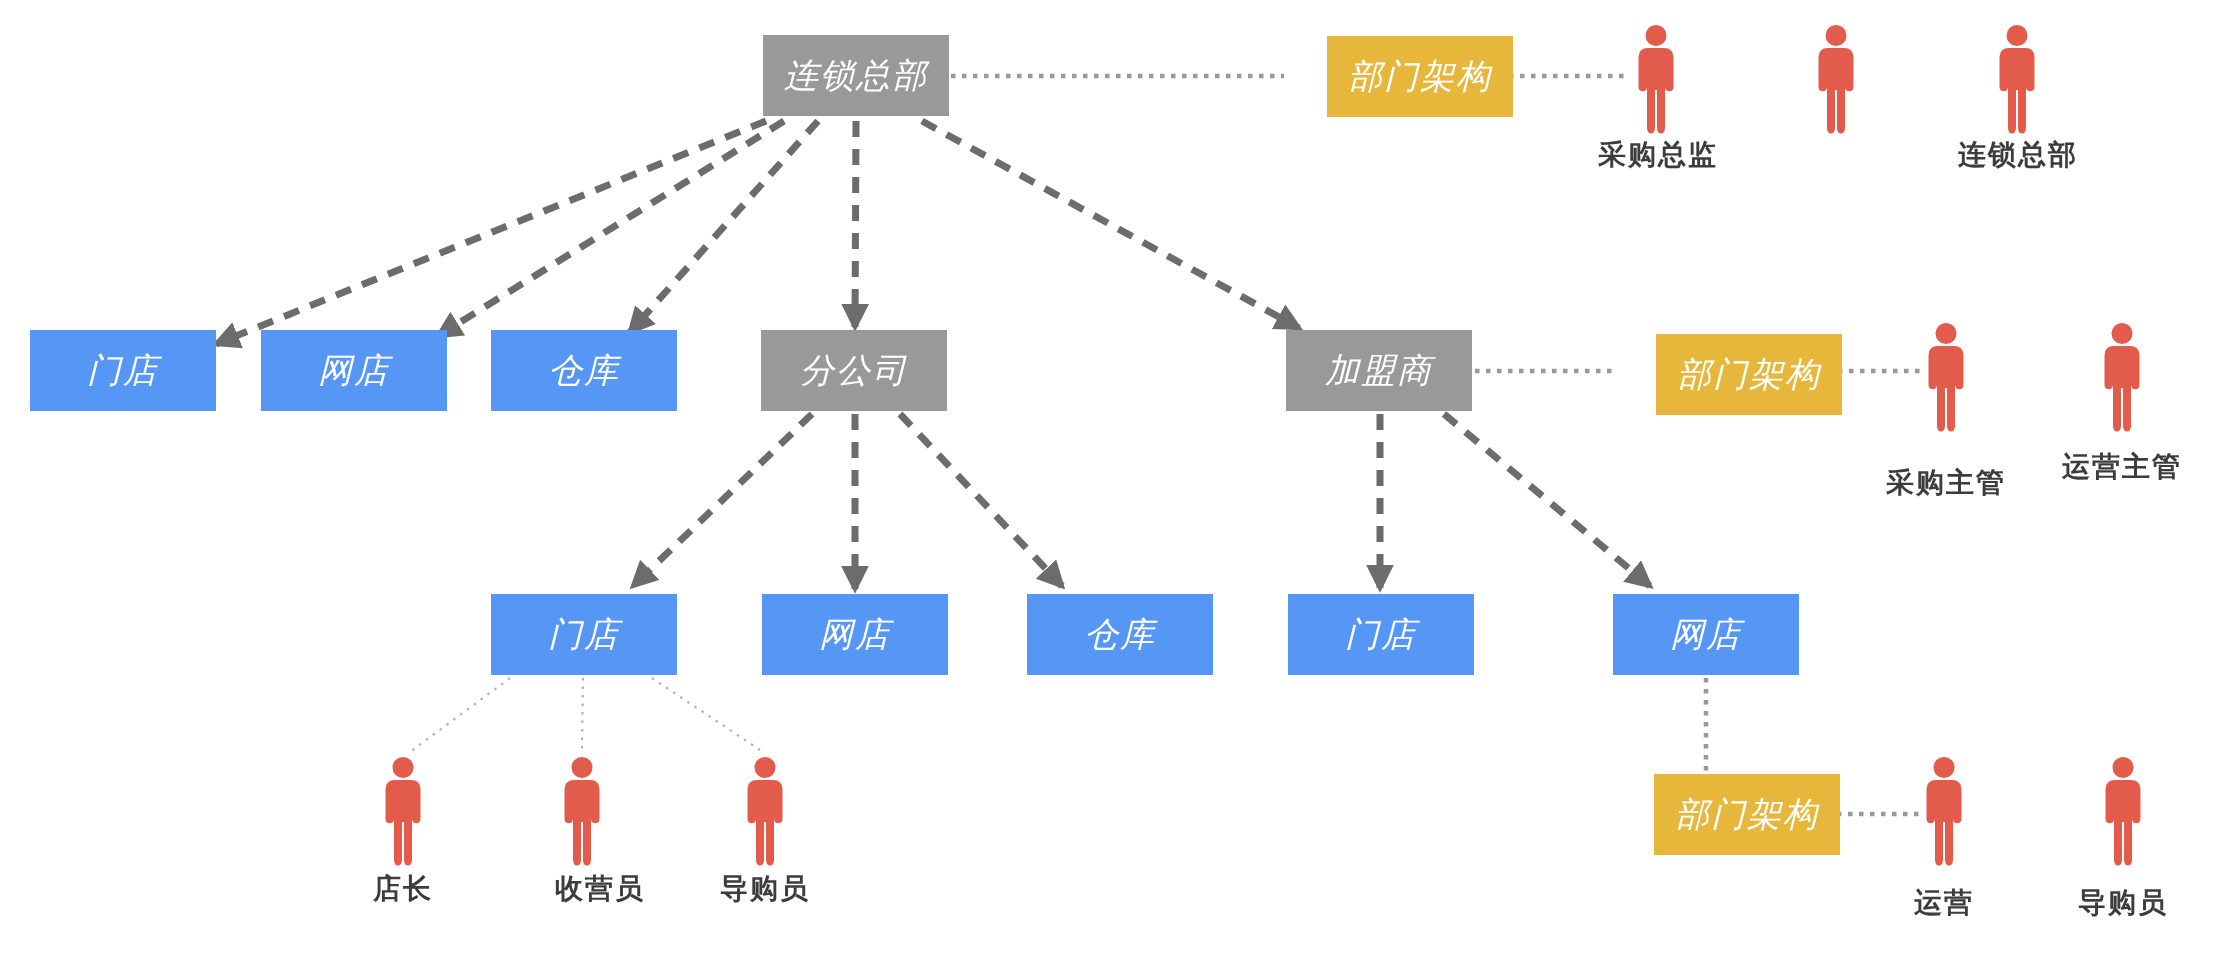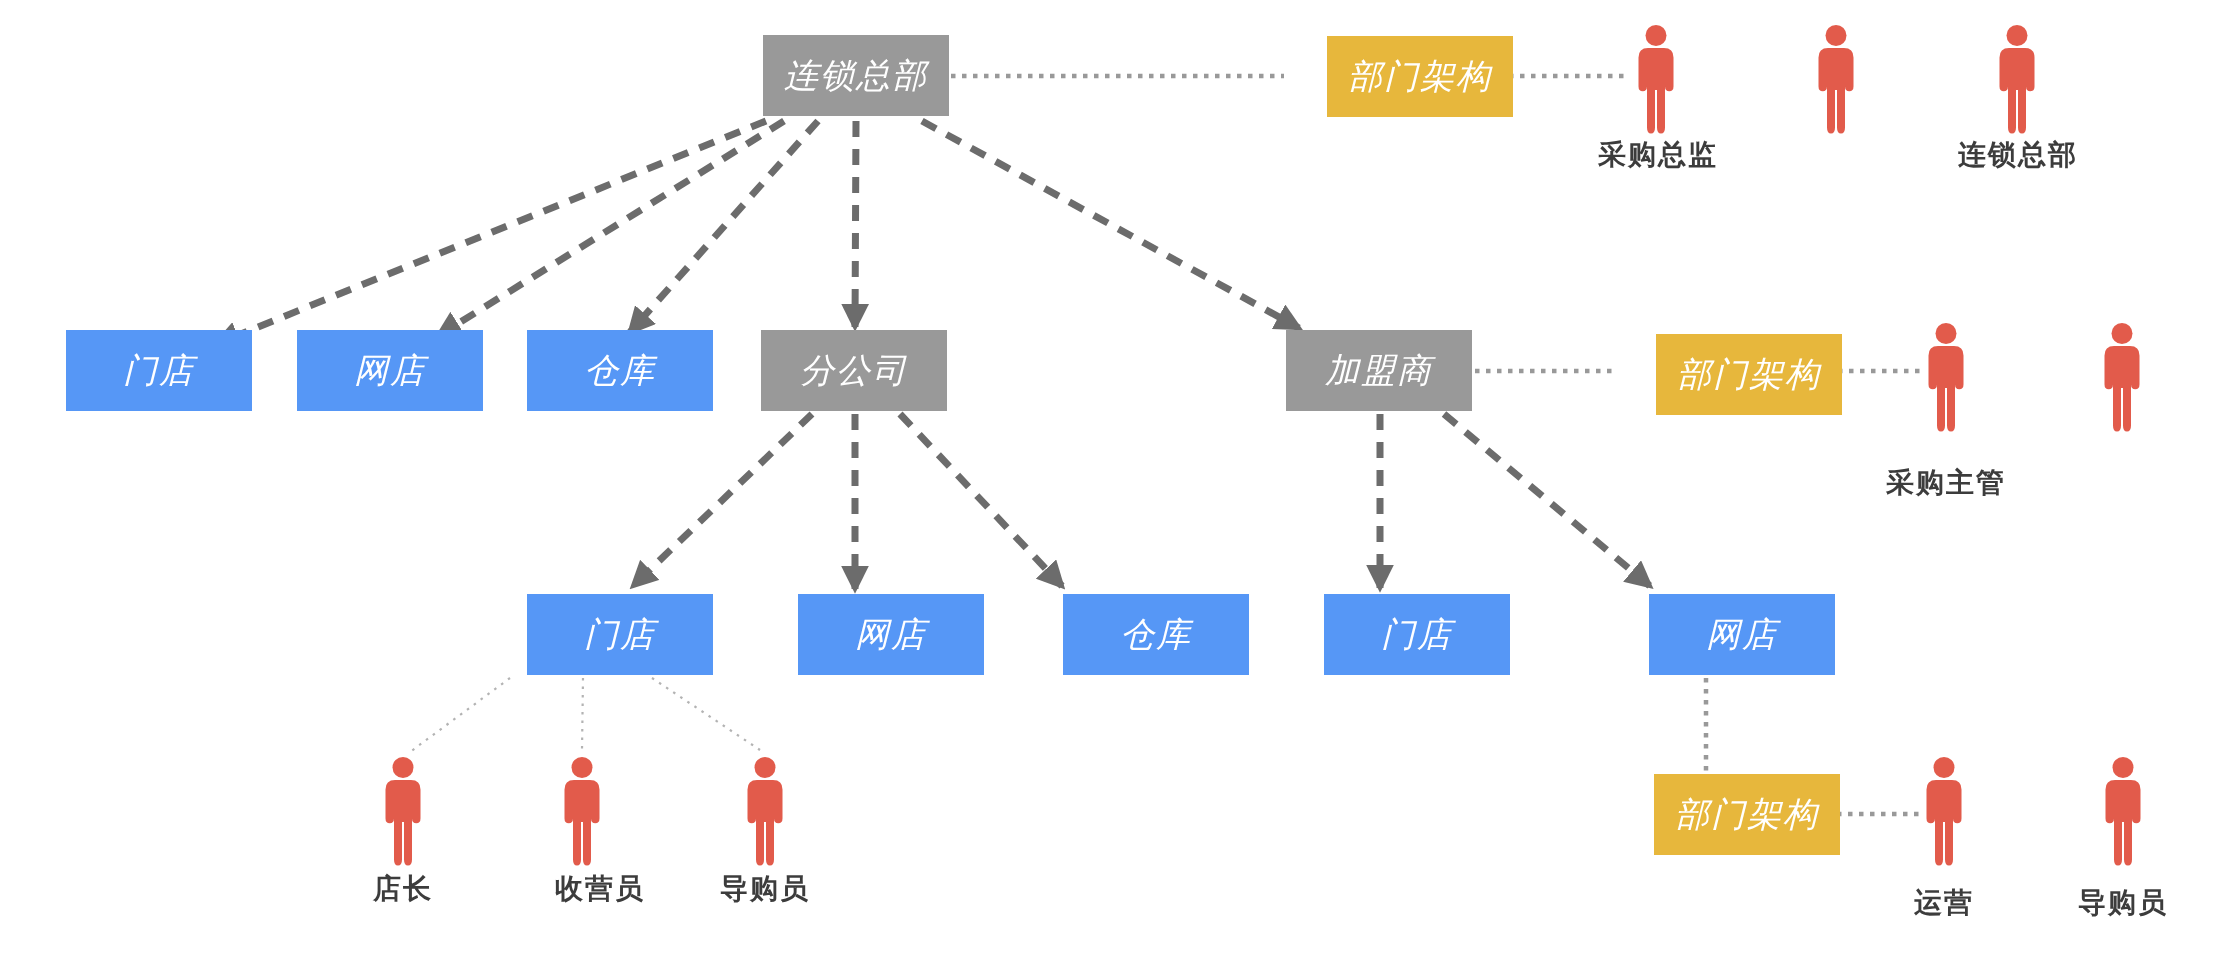--- a/index.html
+++ b/index.html
@@ -25,21 +25,21 @@
   .dash{stroke:var(--dash-color,#6C6C6C);stroke-width:7;fill:none;stroke-dasharray:16 12;}
   .dot{stroke:var(--dot-color,#999999);stroke-width:4.5;fill:none;stroke-dasharray:4.5 6.5;}
   .tdot{stroke:var(--thin-dot,#B3B3B3);stroke-width:2.2;fill:none;stroke-dasharray:2.5 6;}
   .person{fill:var(--person,#E25B4B);}
   .box{
     position:absolute;width:186px;height:81px;z-index:1;
     display:flex;align-items:center;justify-content:center;
     color:var(--node-text,#fff);font-size:34px;letter-spacing:2px;white-space:nowrap;font-style:italic;
   }
   .gray{background:var(--org-node,#999999);}
-  .blue{background:var(--unit-node,#5697F6);margin-left:36px;}
+  .blue{background:var(--unit-node,#5697F6);}
   .yellow{background:var(--dept-node,#E7B73C);margin-left:40px;}
   .plabel{
     position:absolute;z-index:1;transform:translateX(-50%);
     color:var(--label-text,#3C3C3C);font-size:28px;font-weight:600;
     letter-spacing:2px;white-space:nowrap;
   }
 </style>
 </head>
 <body>
 
@@ -123,19 +123,20 @@
   <div class="box blue" style="left:491px;top:594px">门店</div>
   <div class="box blue" style="left:762px;top:594px">网店</div>
   <div class="box blue" style="left:1027px;top:594px">仓库</div>
   <div class="box blue" style="left:1288px;top:594px">门店</div>
   <div class="box blue" style="left:1613px;top:594px">网店</div>
   <div class="box yellow" style="left:1614px;top:774px">部门架构</div>
 
   <div class="plabel" style="left:1658px;top:136px">采购总监</div>
   <div class="plabel" style="left:2018px;top:136px">连锁总部</div>
   <div class="plabel" style="left:1946px;top:464px">采购主管</div>
+  <div class="plabel" style="left:2122px;top:448px">运营主管</div>
   <div class="plabel" style="left:403px;top:870px">店长</div>
   <div class="plabel" style="left:600px;top:870px">收营员</div>
   <div class="plabel" style="left:765px;top:870px">导购员</div>
   <div class="plabel" style="left:1944px;top:884px">运营</div>
   <div class="plabel" style="left:2123px;top:884px">导购员</div>
 
 </div>
 
 </body></html>

